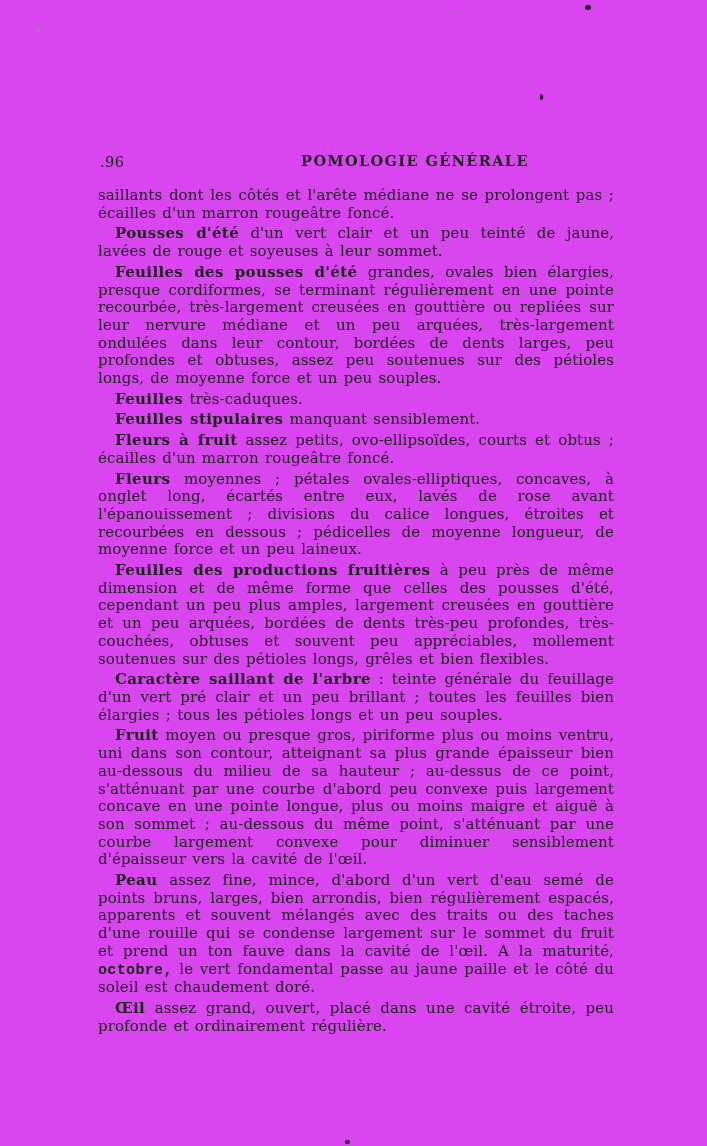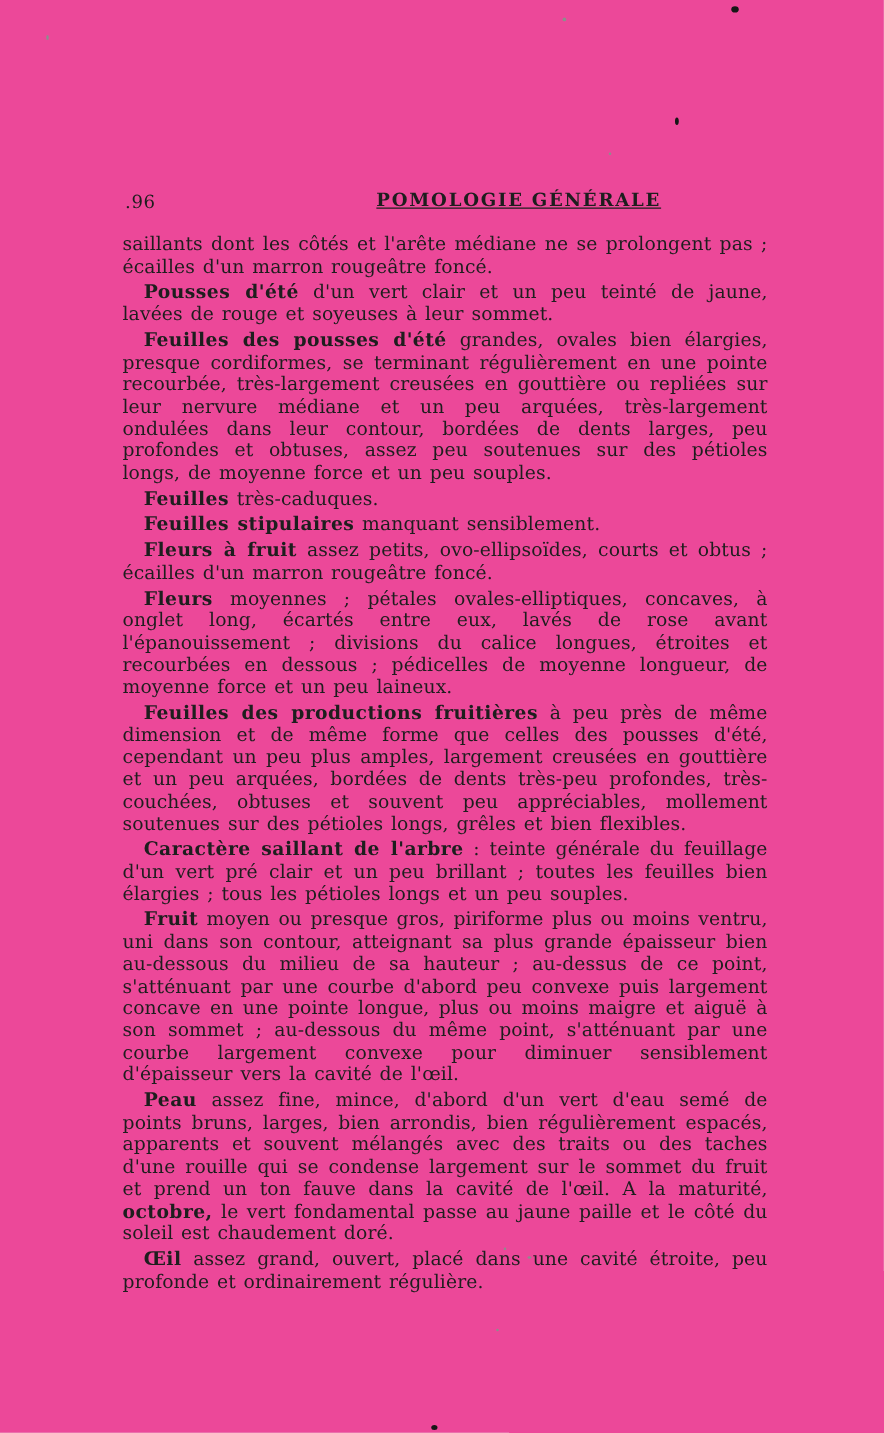--- a/index.html
+++ b/index.html
@@ -1,44 +1,44 @@
 <!DOCTYPE html>
 <html><head>
 <meta charset="utf-8">
 <style>
   html,body{margin:0;padding:0;}
   body{background:#e9e9e7;}
   .sheet{
     position:relative;
     width:707px;height:1146px;
-    background:#ec4899;
+    background:#d946ef;
     color:#1e1e1e;
     font-family:"DejaVu Serif", serif;
     overflow:hidden;
     margin:0 auto;
   }
   .content{position:absolute;left:98px;top:152px;width:516px;}
   .page-header{position:relative;height:20px;margin-bottom:15px;}
   .page-num{position:absolute;left:2px;top:2px;font-size:14.5px;letter-spacing:0.5px;}
   .running-title{
     position:absolute;left:118px;right:0;top:0;
-    text-align:center;font-size:14.5px;font-weight:bold;letter-spacing:1.4px;text-decoration:underline;
+    text-align:center;font-size:14.5px;font-weight:bold;letter-spacing:1.4px;
   }
   .para{
     margin:3px 0 0 0;
     text-align:justify;
     font-size:15px;
     line-height:17.7px;
     word-spacing:0.09em;
     letter-spacing:0.1px;
   }
   .para.first{margin-top:12px;}
   .indent{text-indent:17px;}
   .lead{font-weight:bold;letter-spacing:0.35px;}
-  .bold-mid{font-weight:bold;letter-spacing:0.35px;}
+  .bold-mid{font-weight:bold;letter-spacing:0.35px;font-family:Liberation Mono, monospace;}
   .speck{position:absolute;background:#161616;border-radius:50%;}
   .speck.faint{background:#8d8d8d;}
 </style>
 </head>
 <body>
 
 <div class="sheet">
 
   <div class="speck" style="left:585px;top:5px;width:6px;height:5px;"></div>
   <div class="speck faint" style="left:450px;top:14px;width:3px;height:3px;"></div>

